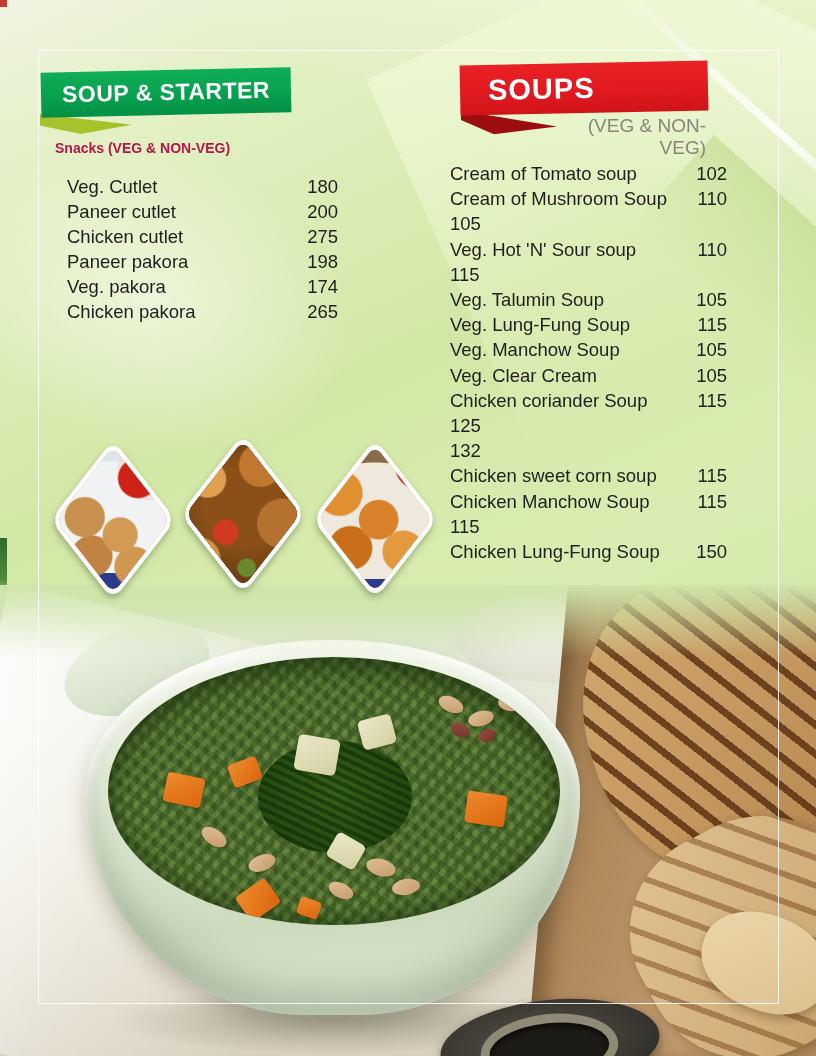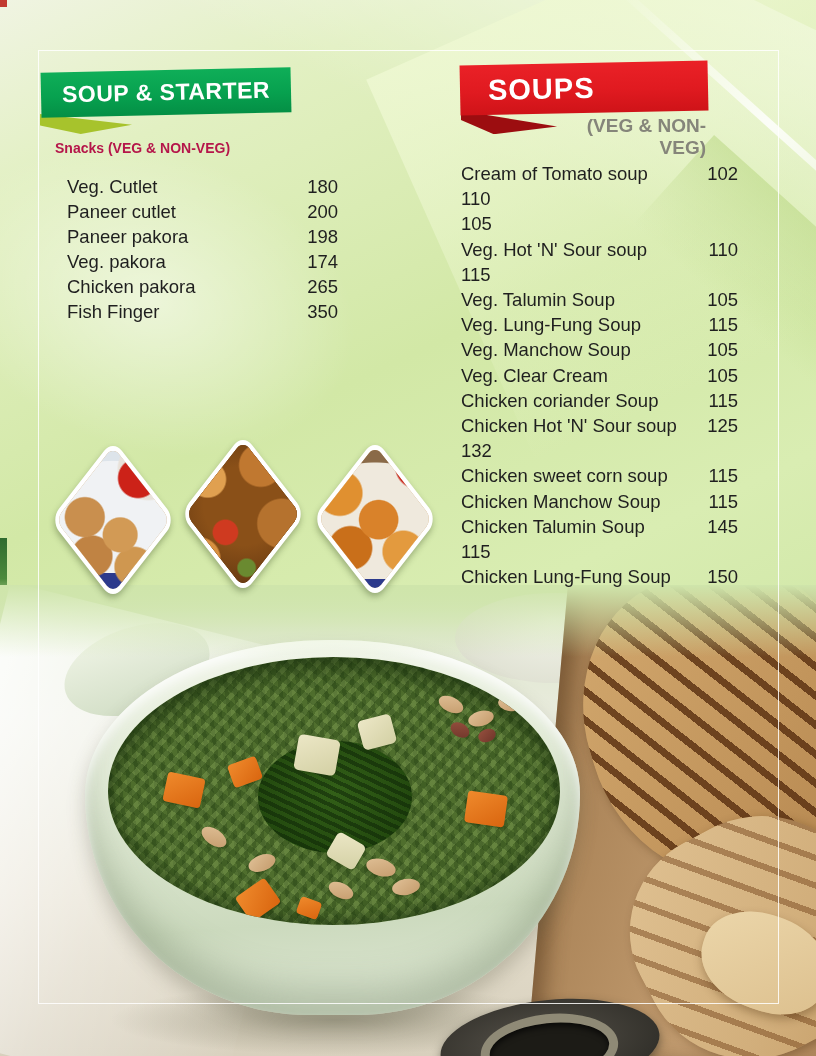--- a/index.html
+++ b/index.html
@@ -37,29 +37,29 @@
     background:#a7c32c;transform:rotate(-1deg);
     clip-path:polygon(0 5%,100% 62%,44% 100%,0 58%);}
   .banner-red{left:460px;top:63px;width:248px;height:50px;line-height:50px;
     background:linear-gradient(180deg,#ea2127,#e01a20 55%,#cf1318);
     transform:rotate(-1.2deg);font-size:29px;letter-spacing:1px;padding-left:28px;box-sizing:border-box;}
   .fold-darkred{position:absolute;left:461px;top:110px;width:96px;height:24px;z-index:5;
     background:#9c0d10;transform:rotate(-1deg);
     clip-path:polygon(0 0,100% 72%,34% 100%,0 38%);}
 
   .sub-right{position:absolute;left:548px;top:115px;width:158px;z-index:6;
-    font-size:19px;font-weight:bold;color:#85857a;text-align:right;}
+    font-size:19px;font-weight:normal;color:#85857a;text-align:right;}
   .sub-left{position:absolute;left:55px;top:140px;z-index:6;
     font-size:14px;font-weight:bold;color:#b5164a;}
 
   
   .menu{position:absolute;z-index:6;color:#1f1f1f;font-size:18.5px;}
   .menu .row{display:flex;justify-content:space-between;}
   .menu-left{left:67px;top:174px;width:271px;line-height:25px;}
-  .menu-right{left:461px;top:161px;width:277px;line-height:25.2px;}
+  .menu-right{left:450px;top:161px;width:277px;line-height:25.2px;}
   .row .price{text-align:right;}
 
   
   .diamond{position:absolute;width:104px;height:104px;z-index:8;
     transform:scaleX(.78) rotate(45deg);border:5px solid #fff;border-radius:16px;
     overflow:hidden;box-shadow:2px 3px 7px rgba(40,60,20,.35);background:#caa06a;}
   .d1{left:56px;top:463px;}
   .d2{left:186px;top:457px;}
   .d3{left:318px;top:462px;}
   .diamond .art{position:absolute;left:-35%;top:-35%;width:170%;height:170%;
@@ -205,35 +205,35 @@
   <div class="menu menu-left">
       <div class="row">
       <span class="name">Veg. Cutlet</span>
       <span class="price">180</span>
     </div>
       <div class="row">
       <span class="name">Paneer cutlet</span>
       <span class="price">200</span>
     </div>
       <div class="row">
+      <span class="name">Chicken cutlet</span>
+      <span class="price">275</span>
+    </div>
+      <div class="row">
       <span class="name">Paneer pakora</span>
       <span class="price">198</span>
     </div>
       <div class="row">
       <span class="name">Veg. pakora</span>
       <span class="price">174</span>
     </div>
       <div class="row">
       <span class="name">Chicken pakora</span>
       <span class="price">265</span>
     </div>
-      <div class="row">
-      <span class="name">Fish Finger</span>
-      <span class="price">350</span>
-    </div>
     </div>
 
   <div class="diamond d1">
     <div class="art art-cutlets"></div>
   </div>
   <div class="diamond d2">
     <div class="art art-mushroom"></div>
   </div>
   <div class="diamond d3">
     <div class="art art-fried"></div>
@@ -244,20 +244,21 @@
   </div>
   <div class="fold-darkred"></div>
   <div class="sub-right">(VEG &amp; NON-VEG)</div>
 
   <div class="menu menu-right">
       <div class="row">
       <span class="name">Cream of Tomato soup</span>
       <span class="price">102</span>
     </div>
       <div class="row">
+      <span class="name">Cream of Mushroom Soup</span>
       <span class="price">110</span>
     </div>
       <div class="row">
       <span class="price">105</span>
     </div>
       <div class="row">
       <span class="name">Veg. Hot 'N' Sour soup</span>
       <span class="price">110</span>
     </div>
       <div class="row">
@@ -277,37 +278,32 @@
     </div>
       <div class="row">
       <span class="name">Veg. Clear Cream</span>
       <span class="price">105</span>
     </div>
       <div class="row">
       <span class="name">Chicken coriander Soup</span>
       <span class="price">115</span>
     </div>
       <div class="row">
-      <span class="name">Chicken Hot 'N' Sour soup</span>
       <span class="price">125</span>
     </div>
       <div class="row">
       <span class="price">132</span>
     </div>
       <div class="row">
       <span class="name">Chicken sweet corn soup</span>
       <span class="price">115</span>
     </div>
       <div class="row">
       <span class="name">Chicken Manchow Soup</span>
       <span class="price">115</span>
-    </div>
-      <div class="row">
-      <span class="name">Chicken Talumin Soup</span>
-      <span class="price">145</span>
     </div>
       <div class="row">
       <span class="price">115</span>
     </div>
       <div class="row">
       <span class="name">Chicken Lung-Fung Soup</span>
       <span class="price">150</span>
     </div>
     </div>
 

